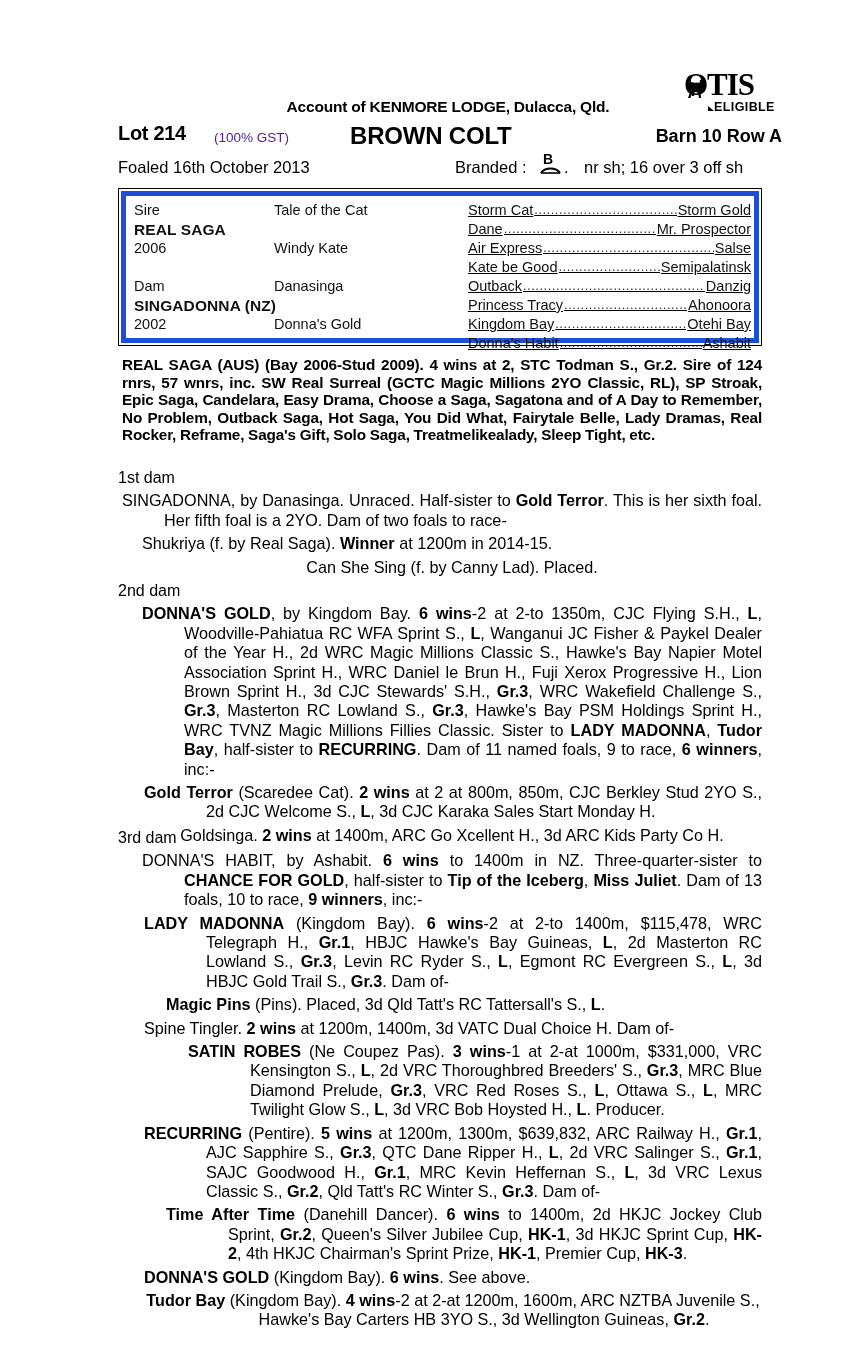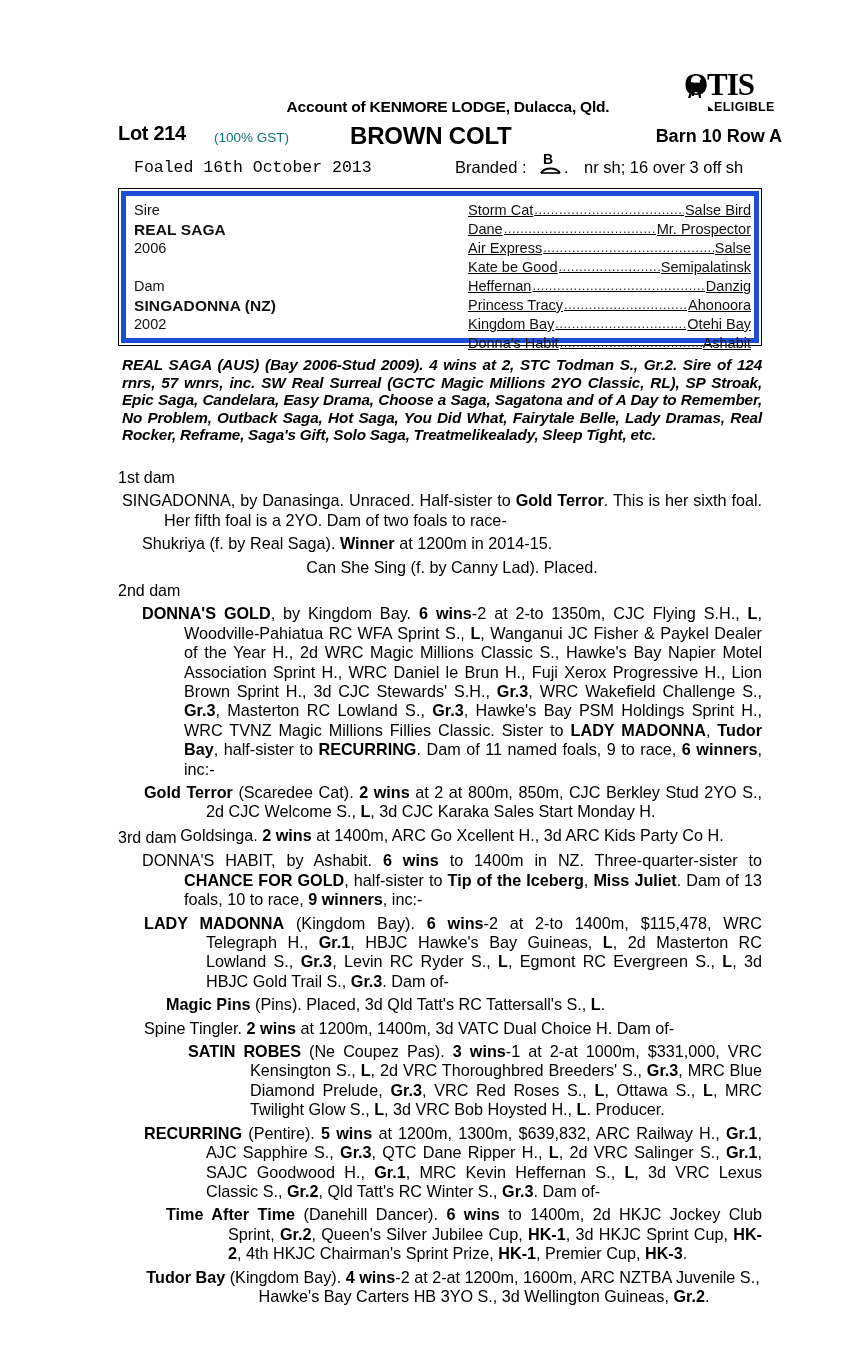--- a/index.html
+++ b/index.html
@@ -56,21 +56,21 @@
     top: 0;
     font-weight: bold;
     font-size: 20px;
     letter-spacing: -0.3px;
   }
   .gst {
     position: absolute;
     left: 96px;
     top: 8px;
     font-size: 13.5px;
-    color: #0f766e;
+    color: #4c1d95;
   }
   .colour-sex {
     position: absolute;
     left: 232px;
     top: 0px;
     font-weight: bold;
     font-size: 24px;
     letter-spacing: -0.2px;
   }
   .barn-row {
@@ -83,21 +83,21 @@
   .foaled-row {
     position: absolute;
     left: 118px;
     right: 78px;
     top: 158px;
     height: 24px;
     font-size: 16.5px;
   }
   .foaled-text {
     position: absolute;
-    left: 16px; top: 0; font-family: Liberation Mono, monospace;
+    left: 0; top: 0;
   }
   .branded-text {
     position: absolute;
     left: 337px; top: 0;
   }
   .brand-mark {
     position: absolute;
     left: 421px;
     top: -7px;
     width: 26px;
@@ -175,21 +175,20 @@
     position: absolute;
     left: 122px;
     top: 356px;
     width: 640px;
     font-weight: bold;
     font-size: 15.3px;
     line-height: 17.6px;
     text-align: justify;
     letter-spacing: -0.15px;
     word-spacing: -0.3px;
-    font-style: italic;
   }
 
   
   .narr {
     position: absolute;
     left: 118px;
     width: 648px;
     font-size: 16.2px;
     line-height: 19.4px;
   }
@@ -262,43 +261,53 @@
       <div class="ped-col c1">
           <div class="ped-line">Sire</div>
           <div class="ped-line bold">REAL SAGA</div>
           <div class="ped-line">2006</div>
           <div class="ped-line blank">&nbsp;</div>
           <div class="ped-line">Dam</div>
           <div class="ped-line bold">SINGADONNA (NZ)</div>
           <div class="ped-line">2002</div>
           <div class="ped-line blank">&nbsp;</div>
         </div>
+      <div class="ped-col c2">
+          <div class="ped-line">Tale of the Cat</div>
+          <div class="ped-line blank">&nbsp;</div>
+          <div class="ped-line">Windy Kate</div>
+          <div class="ped-line blank">&nbsp;</div>
+          <div class="ped-line">Danasinga</div>
+          <div class="ped-line blank">&nbsp;</div>
+          <div class="ped-line">Donna's Gold</div>
+          <div class="ped-line blank">&nbsp;</div>
+        </div>
       <div class="ped-col c3">
           <div class="ped-dotline">
             <span class="rt">Storm Cat</span>
             <span class="dots">..........................................................................................</span>
-            <span class="rt">Salse Bird</span>
+            <span class="rt">Storm Gold</span>
           </div>
           <div class="ped-dotline">
             <span class="rt">Dane</span>
             <span class="dots">..........................................................................................</span>
             <span class="rt">Mr. Prospector</span>
           </div>
           <div class="ped-dotline">
             <span class="rt">Air Express</span>
             <span class="dots">..........................................................................................</span>
             <span class="rt">Salse</span>
           </div>
           <div class="ped-dotline">
             <span class="rt">Kate be Good</span>
             <span class="dots">..........................................................................................</span>
             <span class="rt">Semipalatinsk</span>
           </div>
           <div class="ped-dotline">
-            <span class="rt">Heffernan</span>
+            <span class="rt">Outback</span>
             <span class="dots">..........................................................................................</span>
             <span class="rt">Danzig</span>
           </div>
           <div class="ped-dotline">
             <span class="rt">Princess Tracy</span>
             <span class="dots">..........................................................................................</span>
             <span class="rt">Ahonoora</span>
           </div>
           <div class="ped-dotline">
             <span class="rt">Kingdom Bay</span>
@@ -337,17 +346,18 @@
   <div class="narr sec-3">
     <div class="dam-head">3rd dam</div>
     <div>
         <p class="para h2"><span>DONNA'S HABIT, by Ashabit. </span><span class="b">6 wins</span><span> to 1400m in NZ. Three-quarter-sister to </span><span class="b">CHANCE FOR GOLD</span><span>, half-sister to </span><span class="b">Tip of the Iceberg</span><span>, </span><span class="b">Miss Juliet</span><span>. Dam of 13 foals, 10 to race, </span><span class="b">9 winners</span><span>, inc:-</span></p>
         <p class="para h3"><span class="b">LADY MADONNA</span><span> (Kingdom Bay). </span><span class="b">6 wins</span><span>-2 at 2-to 1400m, $115,478, WRC Telegraph H., </span><span class="b">Gr.1</span><span>, HBJC Hawke's Bay Guineas, </span><span class="b">L</span><span>, 2d Masterton RC Lowland S., </span><span class="b">Gr.3</span><span>, Levin RC Ryder S., </span><span class="b">L</span><span>, Egmont RC Evergreen S., </span><span class="b">L</span><span>, 3d HBJC Gold Trail S., </span><span class="b">Gr.3</span><span>. Dam of-</span></p>
         <p class="para h4 nj"><span class="b">Magic Pins</span><span> (Pins). Placed, 3d Qld Tatt's RC Tattersall's S., </span><span class="b">L</span><span>.</span></p>
         <p class="para h3 nj"><span>Spine Tingler. </span><span class="b">2 wins</span><span> at 1200m, 1400m, 3d VATC Dual Choice H. Dam of-</span></p>
         <p class="para h5"><span class="b">SATIN ROBES</span><span> (Ne Coupez Pas). </span><span class="b">3 wins</span><span>-1 at 2-at 1000m, $331,000, VRC Kensington S., </span><span class="b">L</span><span>, 2d VRC Thoroughbred Breeders' S., </span><span class="b">Gr.3</span><span>, MRC Blue Diamond Prelude, </span><span class="b">Gr.3</span><span>, VRC Red Roses S., </span><span class="b">L</span><span>, Ottawa S., </span><span class="b">L</span><span>, MRC Twilight Glow S., </span><span class="b">L</span><span>, 3d VRC Bob Hoysted H., </span><span class="b">L</span><span>. Producer.</span></p>
         <p class="para h3"><span class="b">RECURRING</span><span> (Pentire). </span><span class="b">5 wins</span><span> at 1200m, 1300m, $639,832, ARC Railway H., </span><span class="b">Gr.1</span><span>, AJC Sapphire S., </span><span class="b">Gr.3</span><span>, QTC Dane Ripper H., </span><span class="b">L</span><span>, 2d VRC Salinger S., </span><span class="b">Gr.1</span><span>, SAJC Goodwood H., </span><span class="b">Gr.1</span><span>, MRC Kevin Heffernan S., </span><span class="b">L</span><span>, 3d VRC Lexus Classic S., </span><span class="b">Gr.2</span><span>, Qld Tatt's RC Winter S., </span><span class="b">Gr.3</span><span>. Dam of-</span></p>
         <p class="para h4"><span class="b">Time After Time</span><span> (Danehill Dancer). </span><span class="b">6 wins</span><span> to 1400m, 2d HKJC Jockey Club Sprint, </span><span class="b">Gr.2</span><span>, Queen's Silver Jubilee Cup, </span><span class="b">HK-1</span><span>, 3d HKJC Sprint Cup, </span><span class="b">HK-2</span><span>, 4th HKJC Chairman's Sprint Prize, </span><span class="b">HK-1</span><span>, Premier Cup, </span><span class="b">HK-3</span><span>.</span></p>
+        <p class="para h3 nj"><span class="b">DONNA'S GOLD</span><span> (Kingdom Bay). </span><span class="b">6 wins</span><span>. See above.</span></p>
         <p class="para h3"><span class="b">Tudor Bay</span><span> (Kingdom Bay). </span><span class="b">4 wins</span><span>-2 at 2-at 1200m, 1600m, ARC NZTBA Juvenile S., Hawke's Bay Carters HB 3YO S., 3d Wellington Guineas, </span><span class="b">Gr.2</span><span>.</span></p>
       </div>
   </div>
 
 </div>
 
 </body></html>

